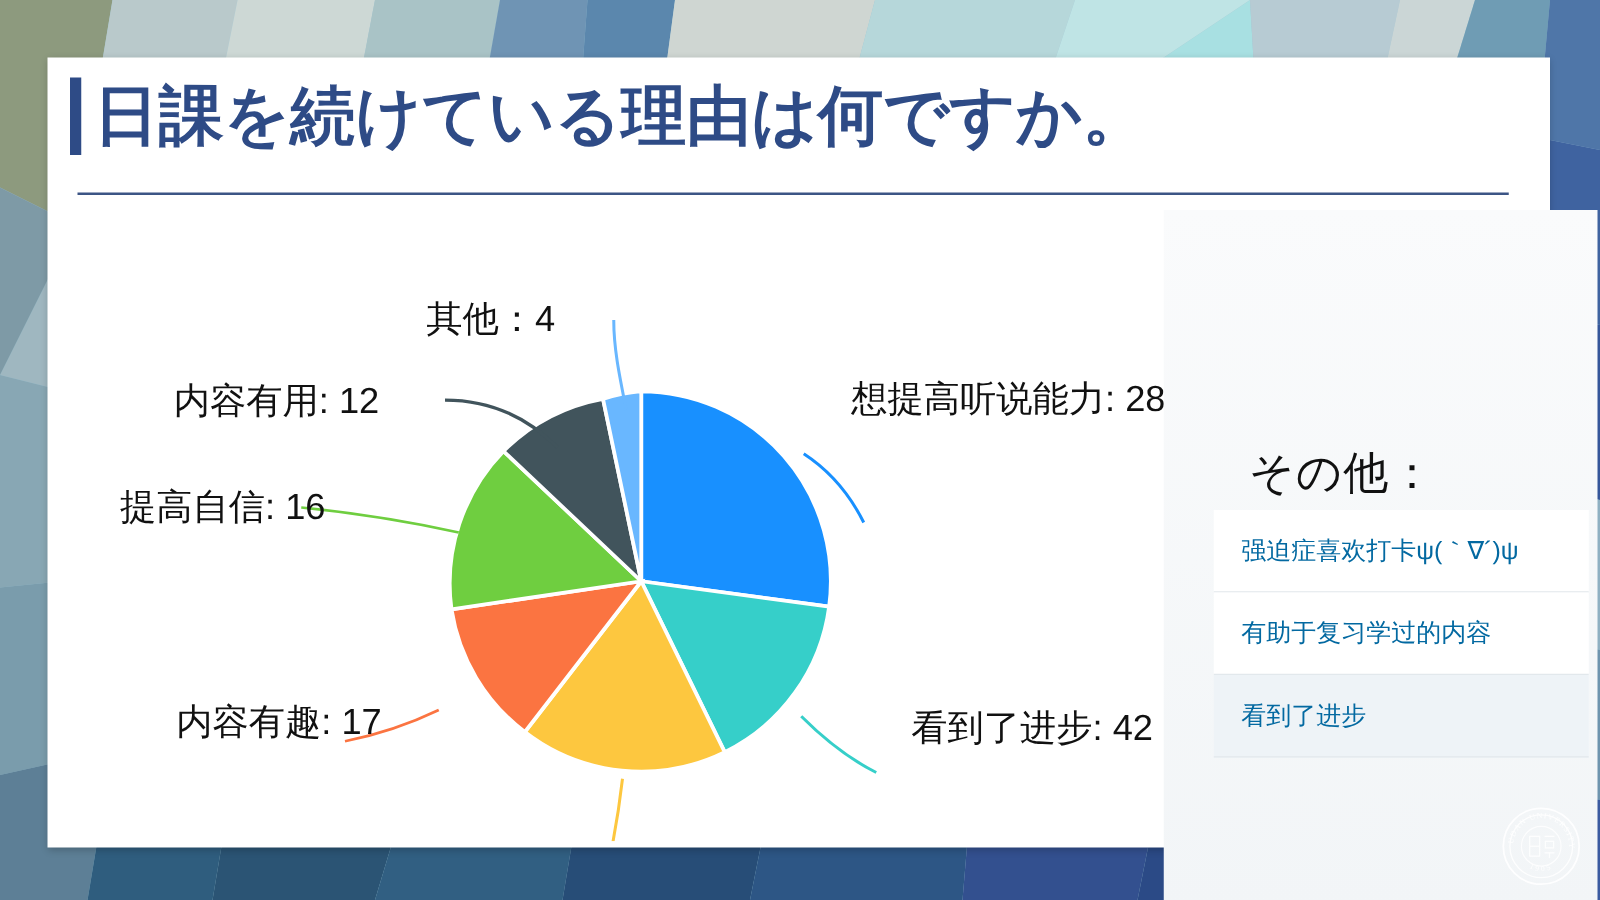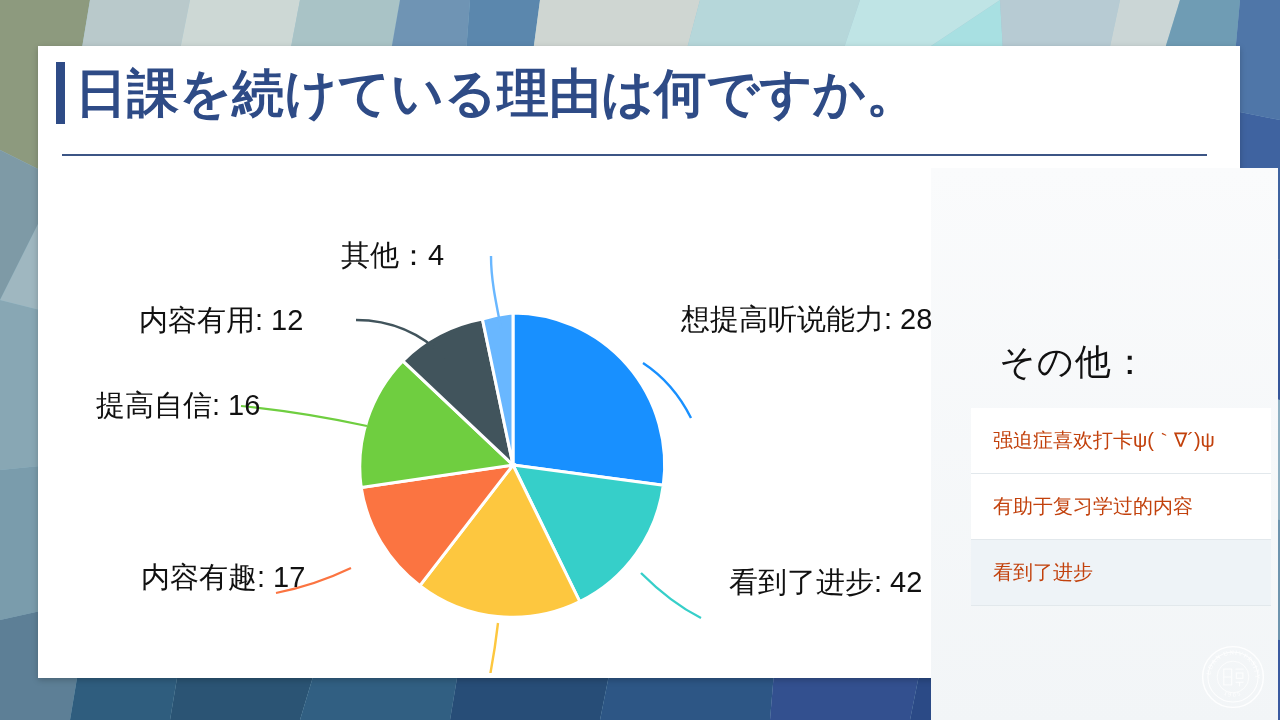--- a/index.html
+++ b/index.html
@@ -41,27 +41,27 @@
     position:absolute; font-size:29px; color:#111; white-space:nowrap;
     font-family:"Liberation Sans","DejaVu Sans",sans-serif;
   }
 
   
   #side-panel {
     position:absolute; left:893px; top:122px; width:347px; height:556px;
     background:linear-gradient(180deg,#fafbfc 0%,#f2f5f7 100%);
   }
   #side-title {
-    position:absolute; left:68px; top:170px; font-size:36px; color:#111;
+    position:absolute; left:68px; top:186px; font-size:36px; color:#111;
     letter-spacing:1px; white-space:nowrap;
   }
   #side-list { position:absolute; left:40px; top:240px; width:300px; }
   .side-item {
     height:66px; display:flex; align-items:center; padding-left:22px;
-    font-size:20px; color:#c2410c; border-bottom:1px solid #e2e8ec;
+    font-size:20px; color:#0369a1; border-bottom:1px solid #e2e8ec;
     white-space:nowrap; overflow:hidden;
   }
   .side-item.odd  { background:#ffffff; }
   .side-item.even { background:#eef3f7; }
 
   
   #logo { position:absolute; right:14px; bottom:10px; width:66px; height:66px; z-index:5; }
 </style>
 </head>
 <body>

